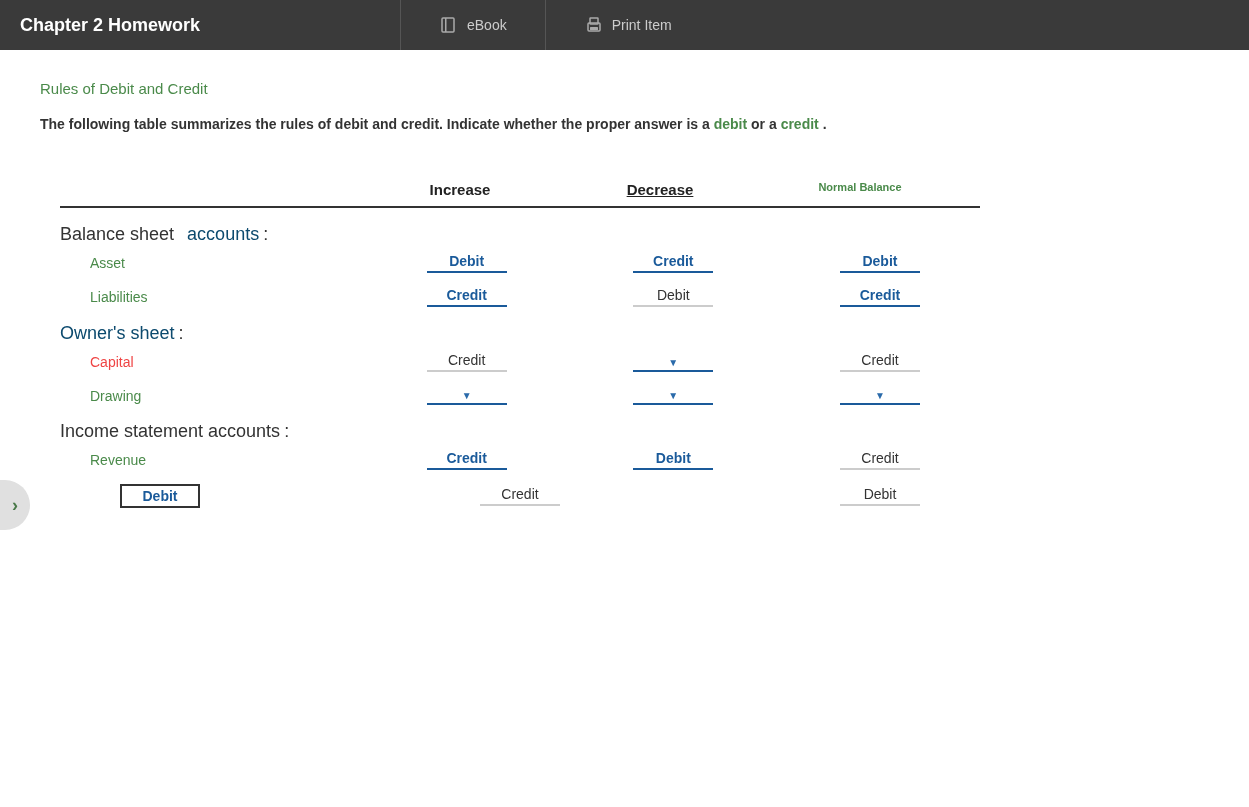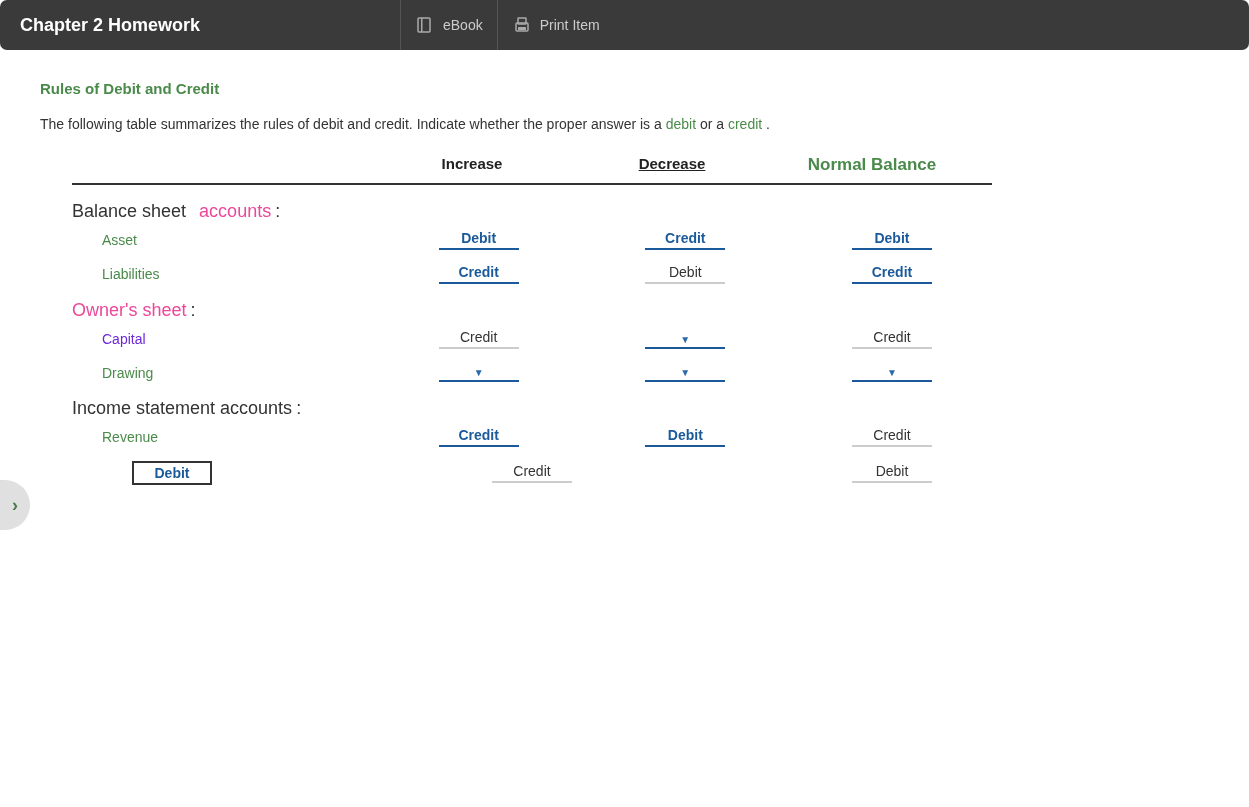--- a/index.html
+++ b/index.html
@@ -4,36 +4,35 @@
   <style>
     * { box-sizing: border-box; margin: 0; padding: 0; }
     body { font-family: Arial, sans-serif; font-size: 14px; background: #fff; width: 1249px; min-height: 807px; }
 
     
     .header {
       display: flex;
       align-items: center;
       background: #3a3a3a;
       height: 50px;
-      border-radius: 7px;
     }
     .header-title {
       color: #fff;
       font-size: 18px;
       font-weight: bold;
       padding: 0 20px;
       flex: 0 0 400px;
     }
     .header-tab {
       display: flex;
       align-items: center;
       gap: 8px;
       color: #ccc;
       font-size: 14px;
-      padding: 0 14px;
+      padding: 0 38px;
       height: 100%;
       border-left: 1px solid #555;
       cursor: pointer;
     }
     .tab-icon {
       width: 20px;
       height: 20px;
       display: inline-flex;
       align-items: center;
       justify-content: center;
@@ -60,76 +59,76 @@
       cursor: pointer;
       color: #4a7a4a;
       font-size: 18px;
       font-weight: bold;
     }
 
     .section-title {
       color: #4a8a4a;
       font-size: 15px;
       margin-bottom: 16px;
-      font-weight: bold;
     }
 
     .intro-text {
       color: #333;
       font-size: 14px;
-      margin-bottom: 20px;
+      margin-bottom: 46px;
       line-height: 1.6;
+      font-weight: bold;
     }
 
     .intro-text .green-link {
       color: #4a8a4a;
     }
 
     
     .rules-table {
       width: 920px;
-      margin-left: 32px;
+      margin-left: 20px;
     }
 
     .table-header-row {
       display: flex;
       border-bottom: 2px solid #333;
       padding-bottom: 8px;
       margin-bottom: 8px;
     }
 
     .col-label { flex: 0 0 300px; }
     .col-increase { flex: 0 0 200px; text-align: center; font-weight: bold; font-size: 15px; color: #222; }
     .col-decrease { flex: 0 0 200px; text-align: center; font-weight: bold; font-size: 15px; color: #222; text-decoration: underline; }
-    .col-normal { flex: 0 0 200px; text-align: center; font-weight: bold; font-size: 17px; color: #4a8a4a; }
+    .col-normal { flex: 0 0 200px; text-align: center; font-weight: bold; font-size: 11px; color: #4a8a4a; }
 
     .section-label {
       font-size: 18px;
       color: #333;
       margin: 16px 0 8px 0;
       display: flex;
       align-items: center;
       gap: 4px;
     }
-    .section-label .green { color: #ec4899; }
+    .section-label .green { color: #0c4a6e; }
 
     .data-row {
       display: flex;
       align-items: center;
       margin-bottom: 14px;
       justify-content: space-between;
     }
 
     .row-label {
       flex: 0 0 300px;
       color: #4a8a4a;
       font-size: 14px;
       padding-left: 30px;
     }
-    .row-label.black { color: #6d28d9; }
+    .row-label.black { color: #ef4444; }
 
     .cell {
       flex: 0 0 200px;
       text-align: center;
       font-size: 14px;
       position: relative;
     }
 
     .cell-value {
       display: inline-block;

